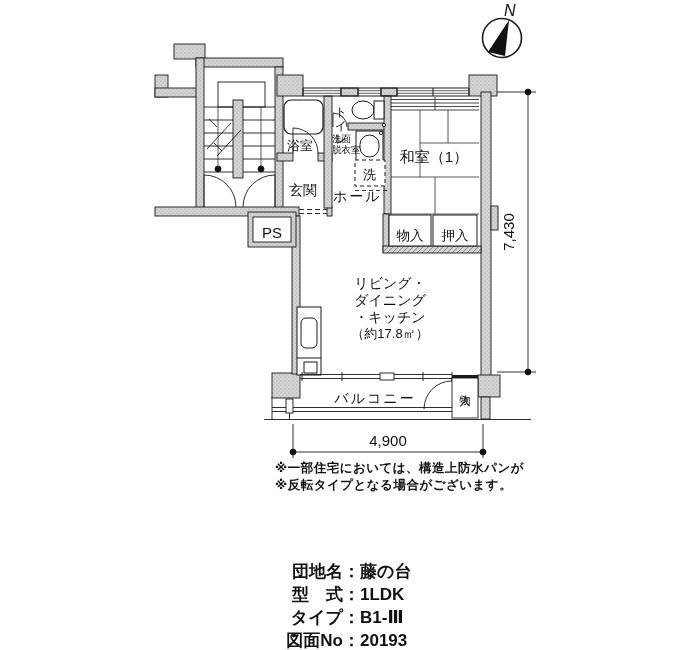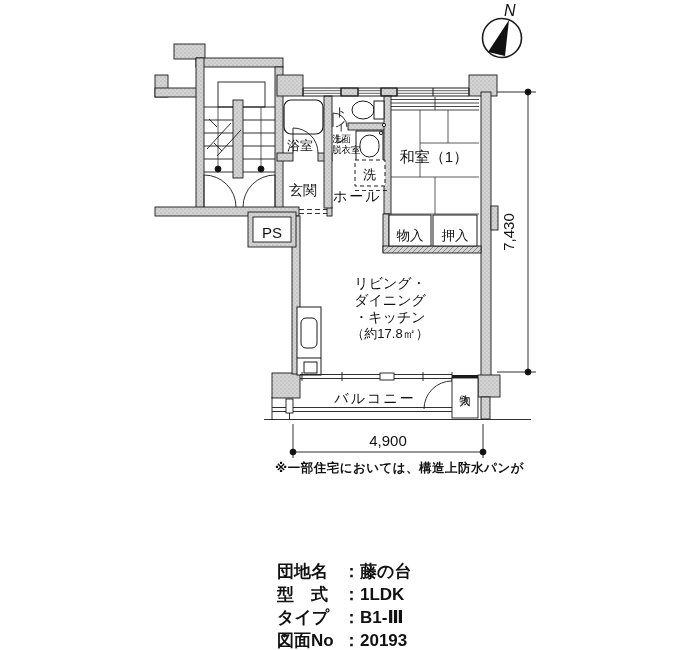--- a/index.html
+++ b/index.html
@@ -5,21 +5,21 @@
   html,body{margin:0;padding:0;background:#ffffff;}
   #canvas{position:relative;width:700px;height:650px;background:#ffffff;overflow:hidden;
           font-family:"Liberation Sans","DejaVu Sans",sans-serif;color:#111;}
   svg text{font-family:"Liberation Sans","DejaVu Sans",sans-serif;fill:#111;}
   .vtext{writing-mode:vertical-rl;text-orientation:upright;}
   #notes{position:absolute;left:239px;top:460px;width:300px;font-size:12.5px;line-height:17px;
          font-weight:600;letter-spacing:0.5px;white-space:nowrap;margin-left:36px;}
   #notes .indent{padding-left:13px;}
   #info{position:absolute;left:277px;top:560px;font-size:17px;line-height:23px;font-weight:600;}
   #info .row{display:flex;white-space:nowrap;}
-  #info .lbl{display:inline-block;min-width:66px;}
+  #info .lbl{display:inline-block;min-width:66px;text-align:right;}
 </style>
 </head>
 <body>
 
 <div id="canvas">
 
 <svg width="700" height="650" viewBox="0 0 700 650">
   <defs>
     <pattern id="wp" width="4" height="4" patternUnits="userSpaceOnUse">
       <rect width="4" height="4" fill="#d4d4d4"></rect>
@@ -240,20 +240,21 @@
     <text x="390" y="322" font-size="14" text-anchor="middle">・キッチン</text>
     <text x="390" y="338" font-size="13" text-anchor="middle">（約17.8㎡）</text>
     <text x="375" y="403" font-size="14" text-anchor="middle" letter-spacing="2">バルコニー</text>
     <text class="vtext" x="465" y="386" font-size="11">物入</text>
   </g>
 </svg>
 
 
 <div id="notes">
   <div>※一部住宅においては、構造上防水パンが</div>
+  <div>※反転タイプとなる場合がございます。</div>
 </div>
 
 
 <div id="info">
   <div class="row">
     <span class="lbl">団地名</span>
         <span>：</span>
         <span>藤の台</span>
   </div>
   <div class="row">

